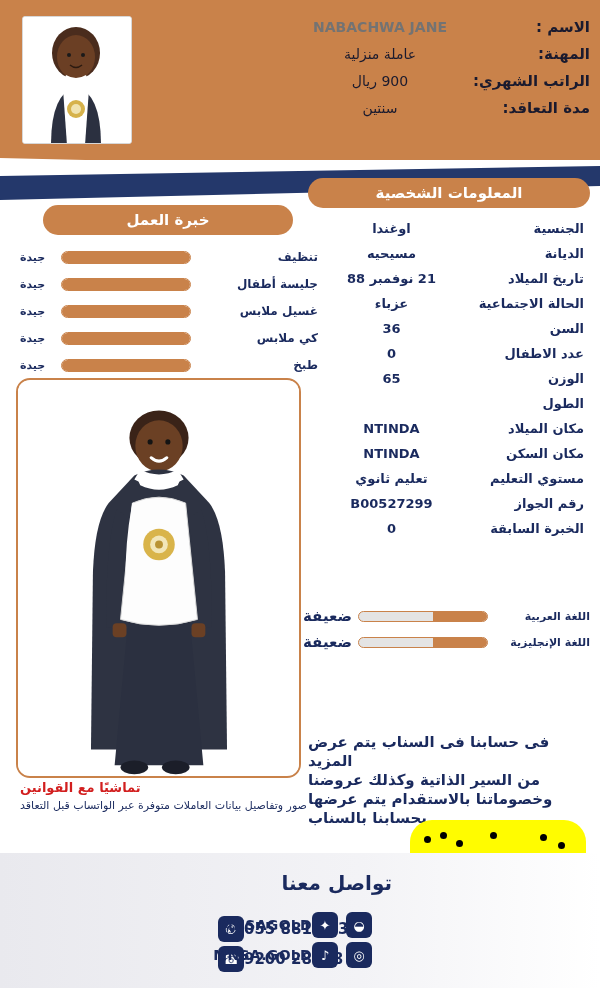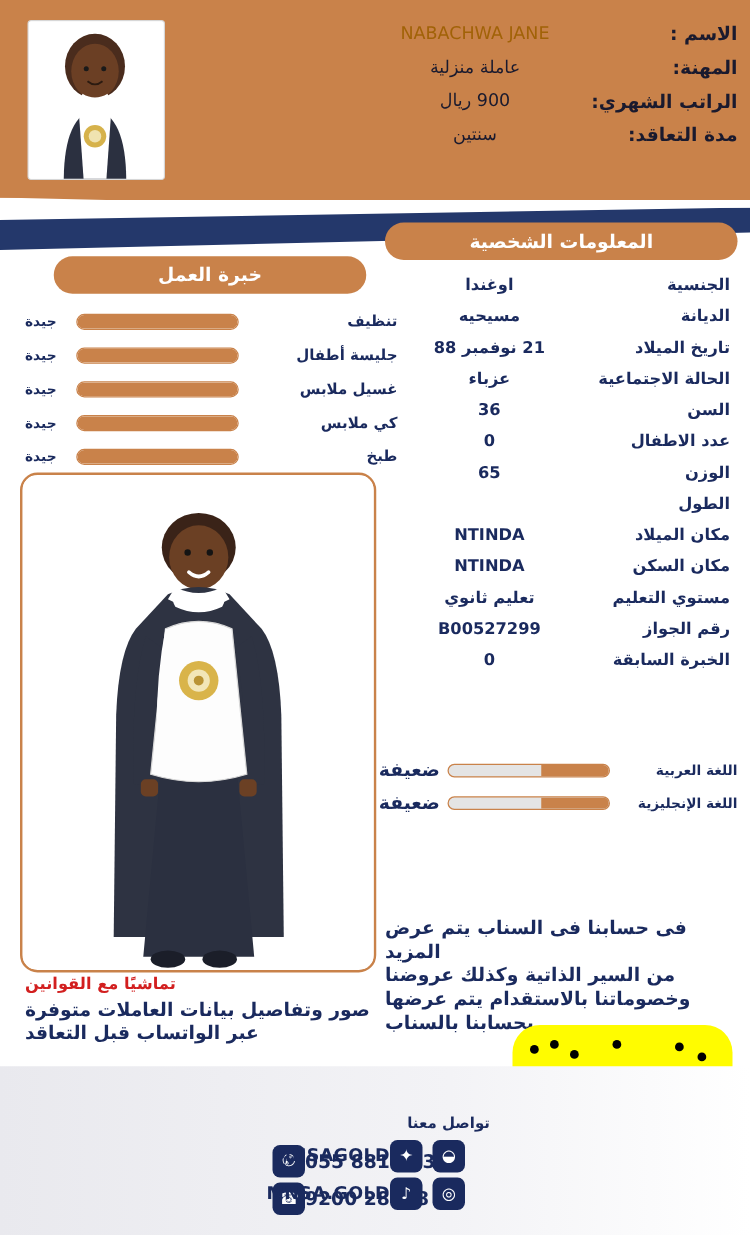--- a/index.html
+++ b/index.html
@@ -108,30 +108,30 @@
   
   .bigphoto {
     position:absolute; top:378px; left:16px; width:285px; height:400px;
     border:2px solid #c9824a; border-radius:14px; background:#fff; overflow:hidden;
   }
 
   .law {
     position:absolute; top:780px; left:20px; width:290px; text-align:left;
   }
   .law-red { color:#d21f1f; font-weight:bold; font-size:13px; }
-  .law-sub { color:#1a2a5e; font-size:15px; font-weight:bold; margin-top:4px; }
+  .law-sub { color:#1a2a5e; font-size:11px; font-weight:normal; margin-top:4px; }
 
   
   .footer {
     position:absolute; bottom:0; left:0; width:600px; height:135px;
     background:linear-gradient(90deg,#e9e9ee 0%, #f3f3f6 60%, #ffffff 100%);
   }
   .footer-title {
     position:absolute; top:18px; right:208px; color:#1a2a5e;
-    font-size:12px; font-weight:bold;margin-top:20px;
+    font-size:20px; font-weight:bold;
   }
   .contact-grid { position:absolute; bottom:14px; right:200px; width:190px; }
   .c-row { display:flex; align-items:center; justify-content:flex-end; height:30px; }
   .c-ico {
     width:26px;height:26px;border-radius:6px;background:#1a2a5e;color:#fff;
     display:flex;align-items:center;justify-content:center;font-size:13px;margin-left:8px;
   }
   .c-txt { font-size:15px; color:#1a2a5e; font-weight:bold; direction:ltr; }
   .social { position:absolute; bottom:18px; left:200px; width:180px; }
   .s-row { display:flex; align-items:center; height:30px; }
@@ -149,21 +149,21 @@
   <div class="wedge-navy"></div>
 
   <div class="hdr-labels">
     <div>الاسم :</div>
     <div>المهنة:</div>
     <div>الراتب الشهري:</div>
     <div>مدة التعاقد:</div>
   </div>
 
   <div class="hdr-values">
-    <div style="font-weight:normal;color:#a16207;">NABACHWA JANE</div>
+    <div style="font-weight:bold;color:#737373;">NABACHWA JANE</div>
     <div>عاملة منزلية</div>
     <div>900 ريال</div>
     <div>سنتين</div>
   </div>
 
   <div class="hdr-photo">
     <svg viewBox="0 0 110 128" width="110" height="128">
       <rect width="110" height="128" fill="#ffffff"></rect>
       <ellipse cx="55" cy="36" rx="24" ry="26" fill="#4a2c1d"></ellipse>
       <ellipse cx="55" cy="40" rx="19" ry="22" fill="#6b3f24"></ellipse>

